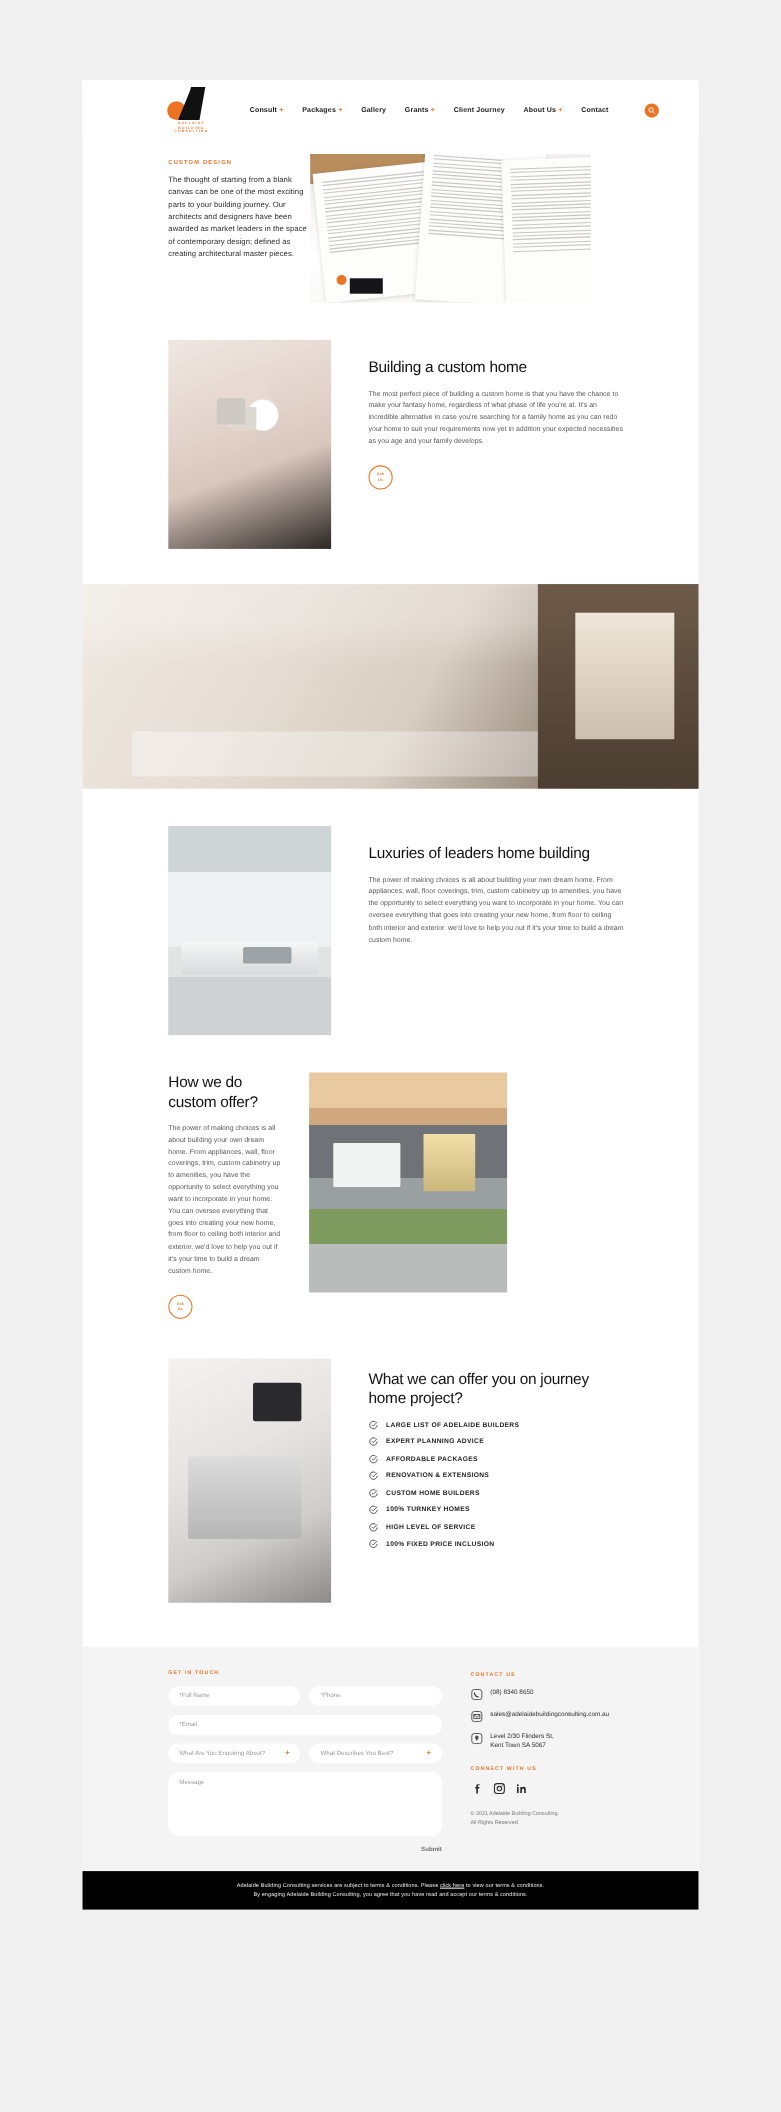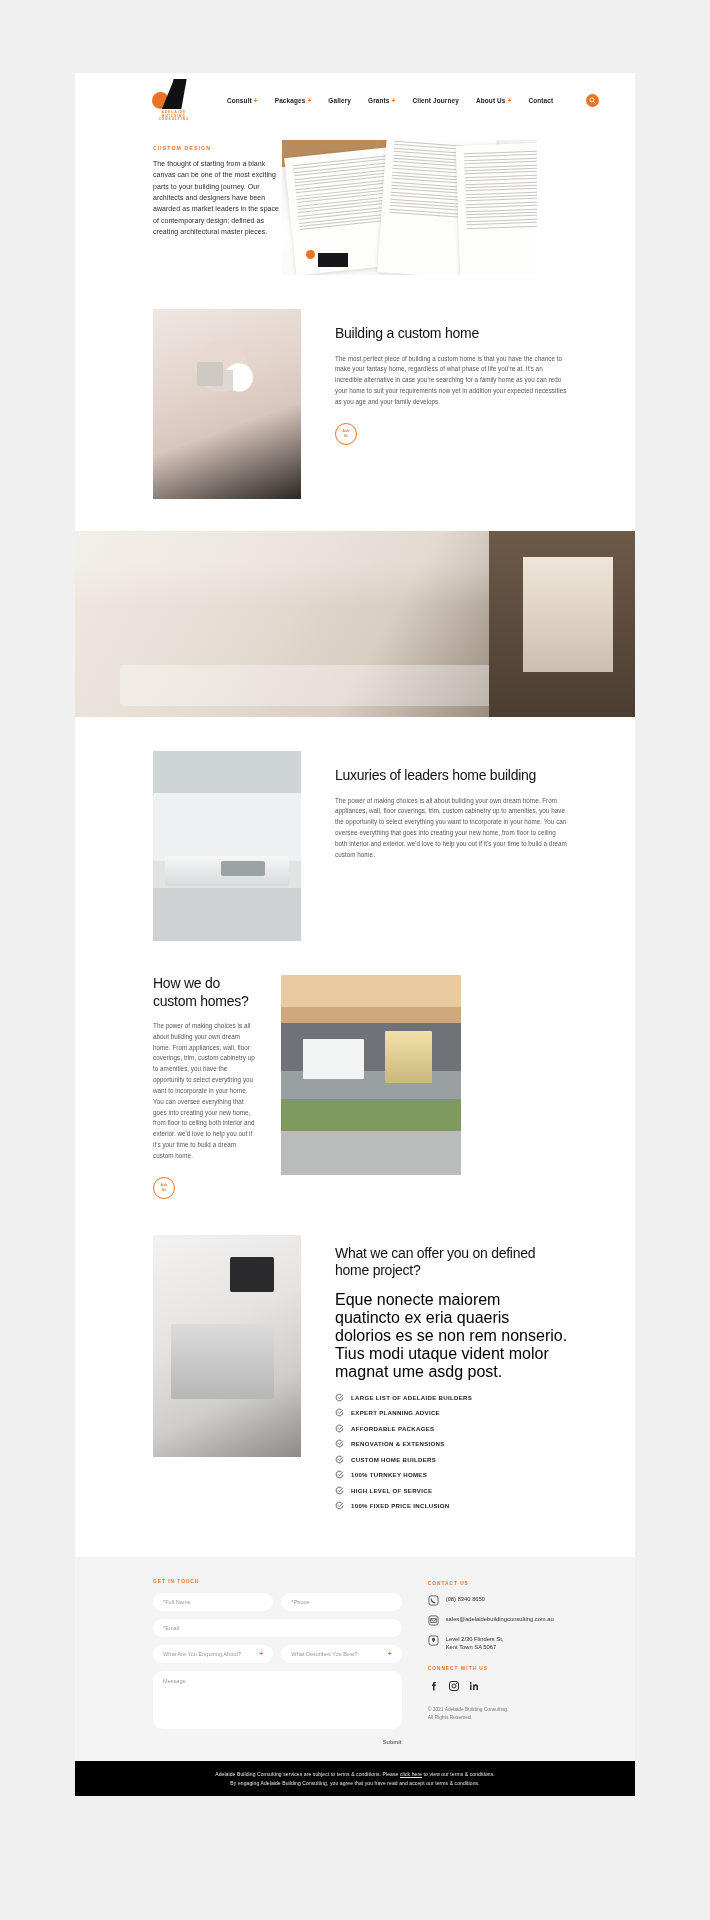--- a/index.html
+++ b/index.html
@@ -410,35 +410,34 @@
   <div class="feature">
     <div class="f-img img-kitchen"></div>
     <div class="f-body">
       <h2 class="sec">Luxuries of leaders home building</h2>
       <p>The power of making choices is all about building your own dream home. From appliances, wall, floor coverings, trim, custom cabinetry up to amenities, you have the opportunity to select everything you want to incorporate in your home. You can oversee everything that goes into creating your new home, from floor to ceiling both interior and exterior. we'd love to help you out if it's your time to build a dream custom home.</p>
     </div>
   </div>
 
   <div class="textrow">
     <div class="t-body">
-      <h2 class="sec">How we do custom homes?</h2>
+      <h2 class="sec">How we do custom offer?</h2>
       <p>The power of making choices is all about building your own dream home. From appliances, wall, floor coverings, trim, custom cabinetry up to amenities, you have the opportunity to select everything you want to incorporate in your home. You can oversee everything that goes into creating your new home, from floor to ceiling both interior and exterior. we'd love to help you out if it's your time to build a dream custom home.</p>
       <div class="askus">
         <span>Ask</span>
         <span>Us</span>
       </div>
     </div>
     <div class="t-img img-house"></div>
   </div>
 
   <div class="offer">
     <div class="f-img img-desk"></div>
     <div class="offer-body">
-      <h2 class="sec">What we can offer you on defined home project?</h2>
-      <p>Eque nonecte maiorem quatincto ex eria quaeris dolorios es se non rem nonserio. Tius modi utaque vident molor magnat ume asdg post.</p>
+      <h2 class="sec">What we can offer you on journey home project?</h2>
       <ul class="checks" id="checklist">
             <li>
               <svg class="ck" viewBox="0 0 24 24" fill="none" stroke="#2b2b2b" stroke-width="1.9">
                 <path d="M21 12a9 9 0 11-4-7.5"></path>
                 <path d="M8.5 11.5l3 3L21 5"></path>
               </svg>
               <span class="lbl">LARGE LIST OF ADELAIDE BUILDERS</span>
             </li>
             <li>
               <svg class="ck" viewBox="0 0 24 24" fill="none" stroke="#2b2b2b" stroke-width="1.9">

